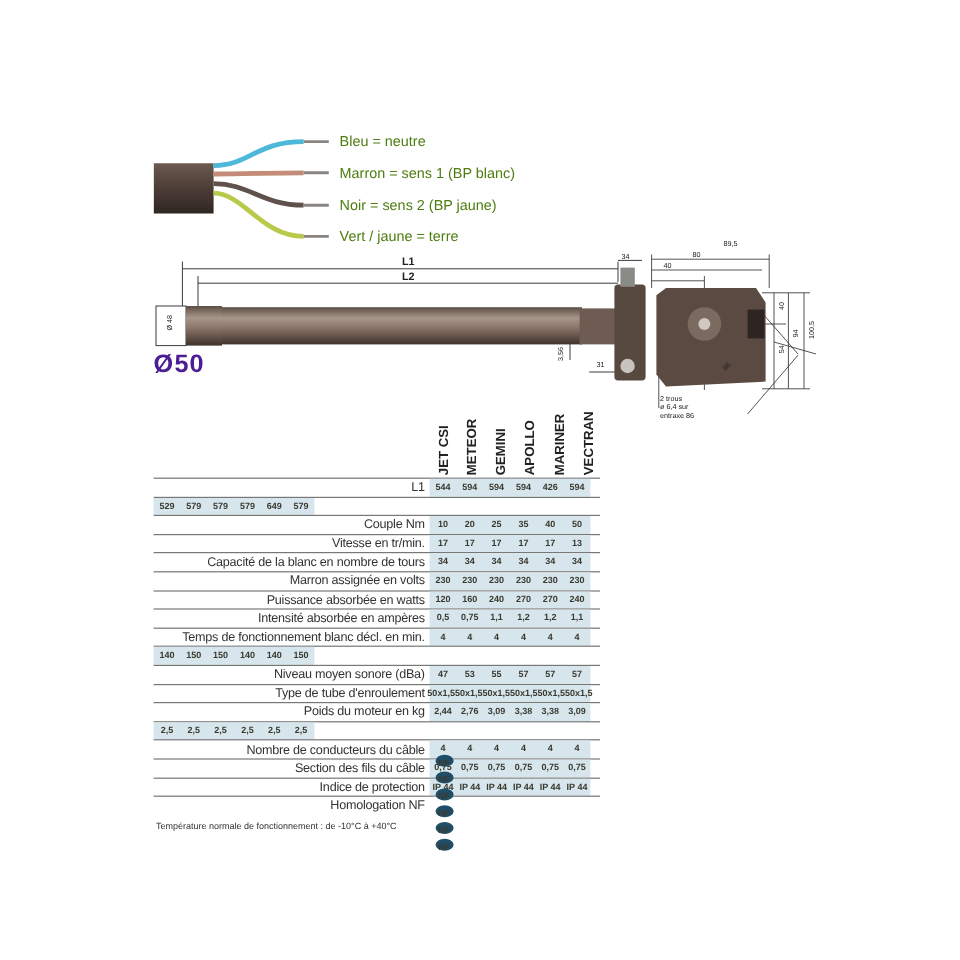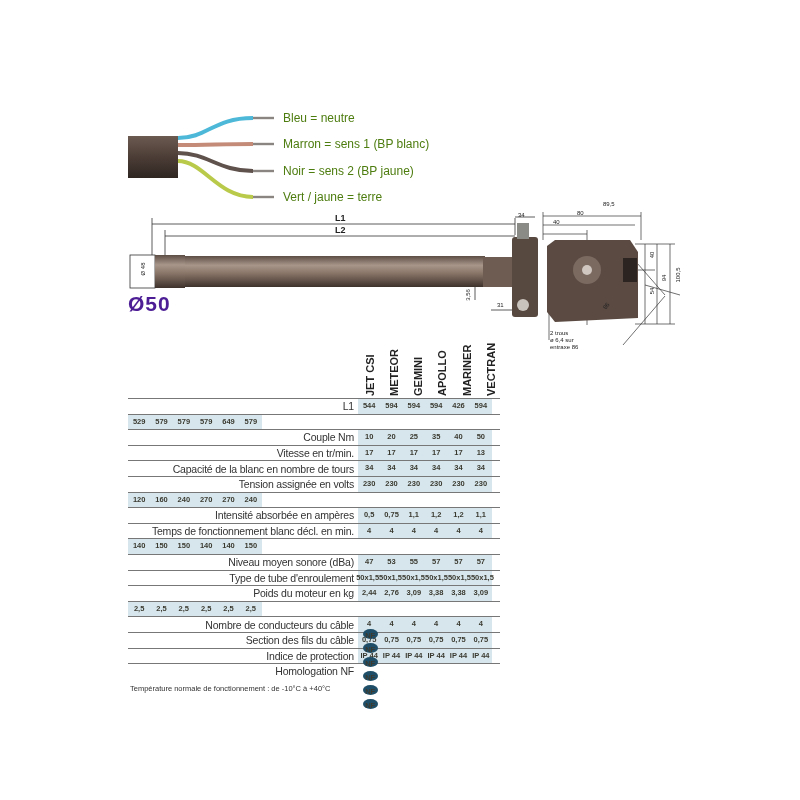--- a/index.html
+++ b/index.html
@@ -199,31 +199,32 @@
       <div class="cells">
         <span>34</span>
         <span>34</span>
         <span>34</span>
         <span>34</span>
         <span>34</span>
         <span>34</span>
       </div>
     </div>
     <div class="row">
-      <div class="lbl">Tension assignée en volts</div>
-      <div class="cells">
-        <span>230</span>
-        <span>230</span>
-        <span>230</span>
-        <span>230</span>
-        <span>230</span>
-        <span>230</span>
-      </div>
-    </div>
-    <div class="row">
+      <div class="lbl">Marron assignée en volts</div>
+      <div class="cells">
+        <span>230</span>
+        <span>230</span>
+        <span>230</span>
+        <span>230</span>
+        <span>230</span>
+        <span>230</span>
+      </div>
+    </div>
+    <div class="row">
+      <div class="lbl">Puissance absorbée en watts</div>
       <div class="cells">
         <span>120</span>
         <span>160</span>
         <span>240</span>
         <span>270</span>
         <span>270</span>
         <span>240</span>
       </div>
     </div>
     <div class="row">

